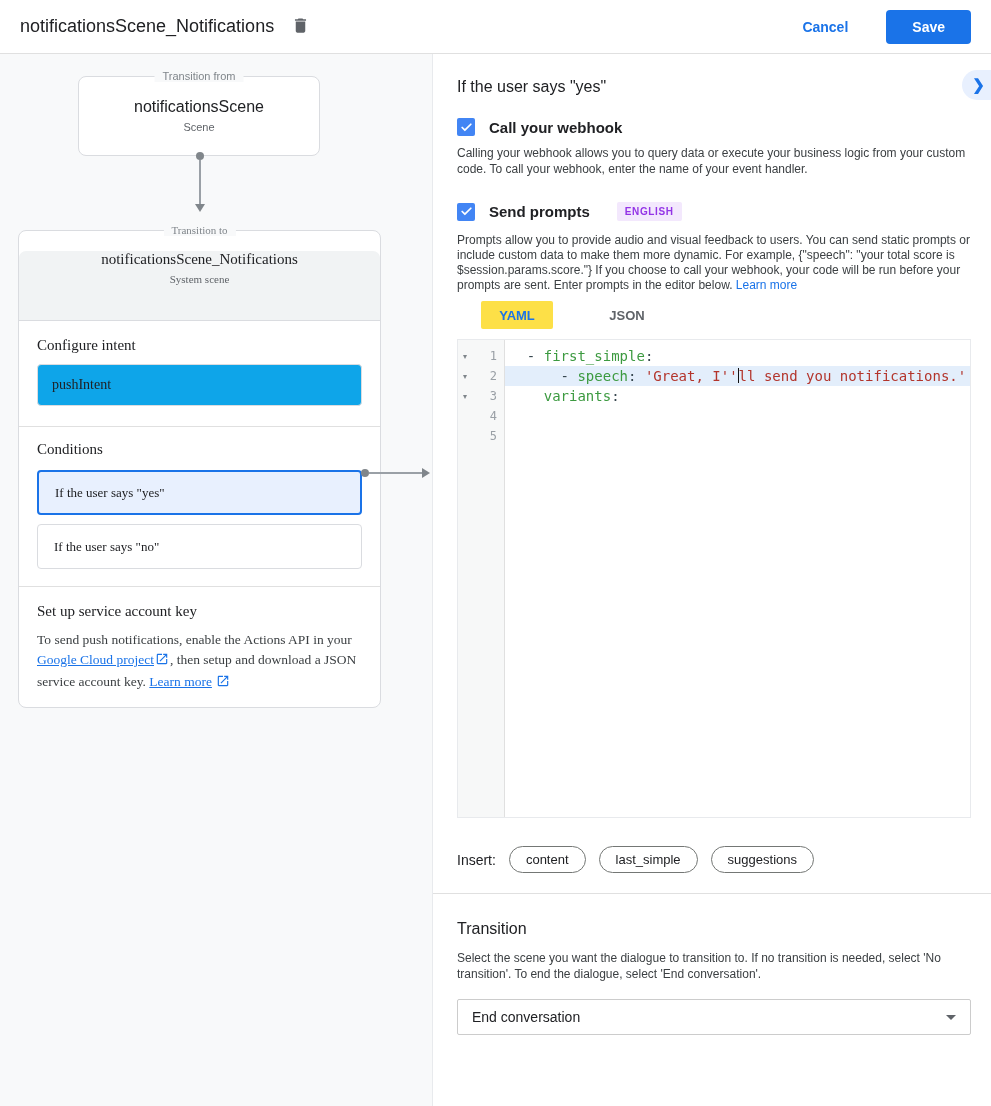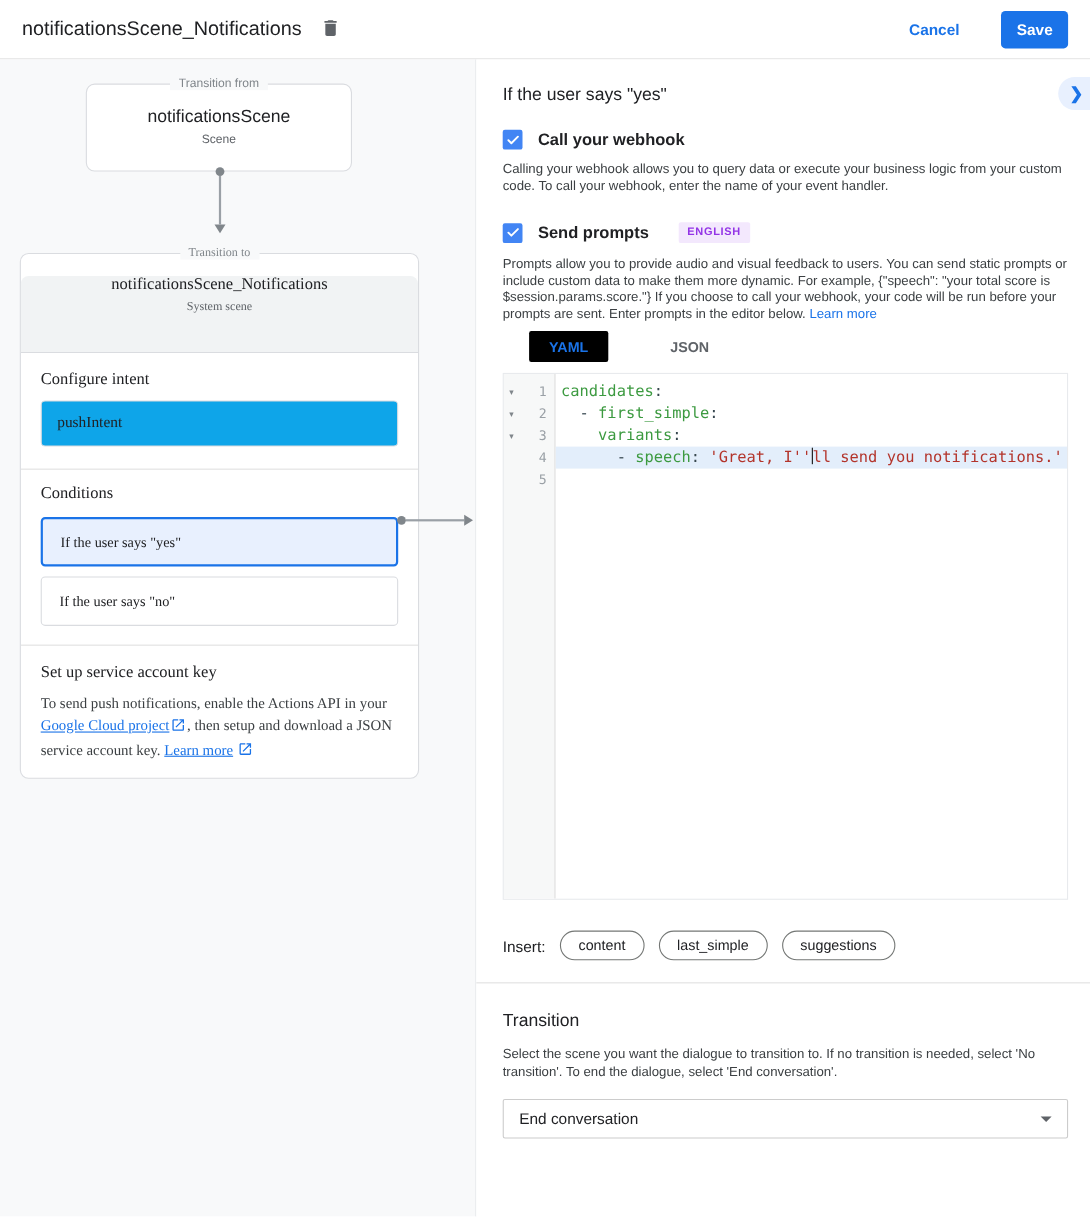--- a/index.html
+++ b/index.html
@@ -4,21 +4,21 @@
 <style>
   * { margin:0; padding:0; box-sizing:border-box; }
   html,body { width:991px; height:1106px; background:#fff; font-family:"Liberation Sans", sans-serif; color:#202124; overflow:hidden; }
 
   
   .topbar { height:54px; display:flex; align-items:center; padding:0 20px; border-bottom:1px solid #e0e0e0; background:#fff; }
   .topbar-title { font-size:18px; color:#202124; }
   .trash-btn { margin-left:14px; width:24px; height:24px; border:none; background:none; cursor:pointer; display:flex; align-items:center; justify-content:center; }
   .topbar-spacer { flex:1; }
   .cancel-btn { border:none; background:none; color:#1a73e8; font-size:14px; font-weight:bold; margin-right:38px; cursor:pointer; font-family:inherit; }
-  .save-btn { background:#1a73e8; color:#fff; border:none; border-radius:4px; font-size:14px; font-weight:bold; padding:9px 14px; cursor:pointer; font-family:inherit; }
+  .save-btn { background:#1a73e8; color:#fff; border:none; border-radius:4px; font-size:14px; font-weight:bold; padding:9px 26px; cursor:pointer; font-family:inherit; }
 
   
   .main { display:flex; height:1052px; position:relative; }
   .left-panel { width:433px; background:#f8f9fa; border-right:1px solid #e8eaed; position:relative; flex:none; }
   .right-panel { flex:1; background:#fff; position:relative; padding:0 20px 0 24px; }
 
   
   .node-box { position:absolute; background:#fff; border:1px solid #dadce0; border-radius:8px; }
   .node-legend { position:absolute; top:-7px; left:50%; transform:translateX(-50%); background:#f8f9fa; padding:0 8px; font-size:11px; color:#80868b; white-space:nowrap; }
   .from-box { left:78px; top:22px; width:242px; height:80px; }
@@ -63,21 +63,21 @@
   .lang-badge { margin-left:27px; background:#f3e8fd; color:#9334e6; font-size:10px; font-weight:bold; letter-spacing:0.6px; padding:4px 8px; border-radius:2px; }
 
   .desc { margin-top:9px; font-size:12px; line-height:16px; color:#3c4043; }
   .desc-prompts { margin-top:12px; line-height:15px; }
   .link-plain { color:#1a73e8; cursor:pointer; text-decoration:none; }
 
   .webhook-input { margin-top:10px; height:36px; border:1px solid #dadce0; border-radius:4px; display:flex; align-items:center; padding-left:14px; font-size:14px; color:#202124; background:#fff; }
 
   .tabs { margin-top:8px; display:flex; }
   .tab { width:72px; height:28px; margin-left:24px; display:flex; align-items:center; justify-content:center; font-size:13px; font-weight:bold; color:#5f6368; cursor:pointer; border-radius:2px; }
-  .tab.active { background:#000000; color:#1a73e8; }
+  .tab.active { background:#fde047; color:#1a73e8; }
   .tab + .tab { margin-left:38px; }
 
   
   .editor { margin-top:10px; height:479px; border:1px solid #e8eaed; display:flex; background:#fff; overflow:hidden; }
   .gutter { width:47px; flex:none; background:#f7f8f8; border-right:1px solid #e0e0e0; padding-top:6px; }
   .gut-row { height:20px; display:flex; align-items:center; }
   .fold { width:16px; padding-left:5px; font-size:8px; color:#80868b; cursor:pointer; }
   .lnum { flex:1; text-align:right; padding-right:7px; font-size:12px; color:#9aa0a6; font-family:"DejaVu Sans Mono", monospace; }
   .code-area { flex:1; padding-top:6px; overflow:hidden; font-family:"DejaVu Sans Mono", monospace; font-size:14px; }
   .code-row { height:20px; line-height:20px; white-space:pre; padding-left:5px; }
@@ -225,24 +225,23 @@
           <div class="gut-row">
             <span class="fold"></span>
             <span class="lnum">4</span>
           </div>
           <div class="gut-row">
             <span class="fold"></span>
             <span class="lnum">5</span>
           </div>
         </div>
       <div class="code-area">
-          <div class="code-row"><span class="tok-key">candidates</span><span class="tok-plain">:</span></div>
           <div class="code-row"><span class="tok-plain">  - </span><span class="tok-key">first_simple</span><span class="tok-plain">:</span></div>
+          <div class="code-row active"><span class="tok-plain">      - </span><span class="tok-key">speech</span><span class="tok-plain">: </span><span class="tok-str">'Great, I''</span><span class="caret-bar"></span><span class="tok-str">ll send you notifications.'</span></div>
           <div class="code-row"><span class="tok-plain">    </span><span class="tok-key">variants</span><span class="tok-plain">:</span></div>
-          <div class="code-row active"><span class="tok-plain">      - </span><span class="tok-key">speech</span><span class="tok-plain">: </span><span class="tok-str">'Great, I''</span><span class="caret-bar"></span><span class="tok-str">ll send you notifications.'</span></div>
           <div class="code-row"></div>
         </div>
     </div>
 
     <div class="insert-row">
       <div class="insert-label">Insert:</div>
       <button class="chip">content</button>
       <button class="chip">last_simple</button>
       <button class="chip">suggestions</button>
     </div>

